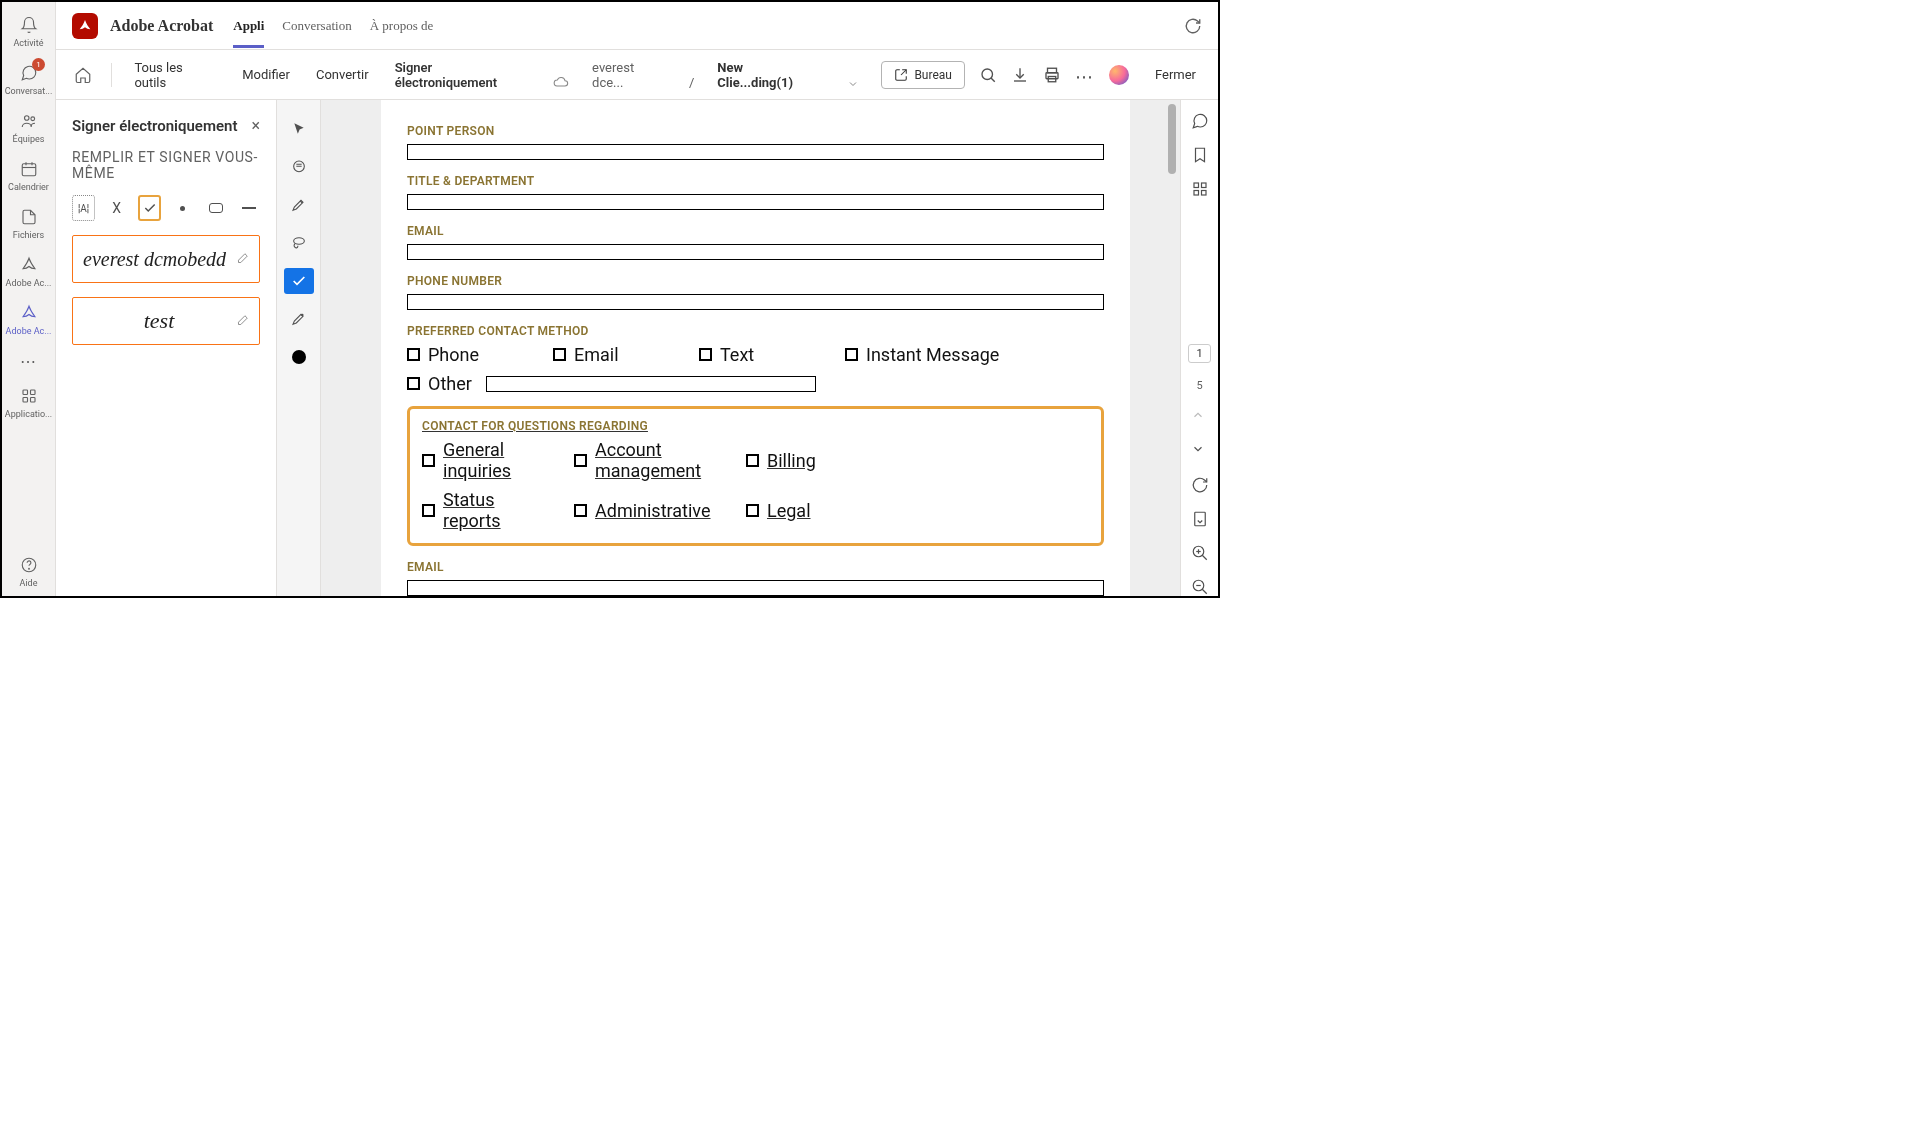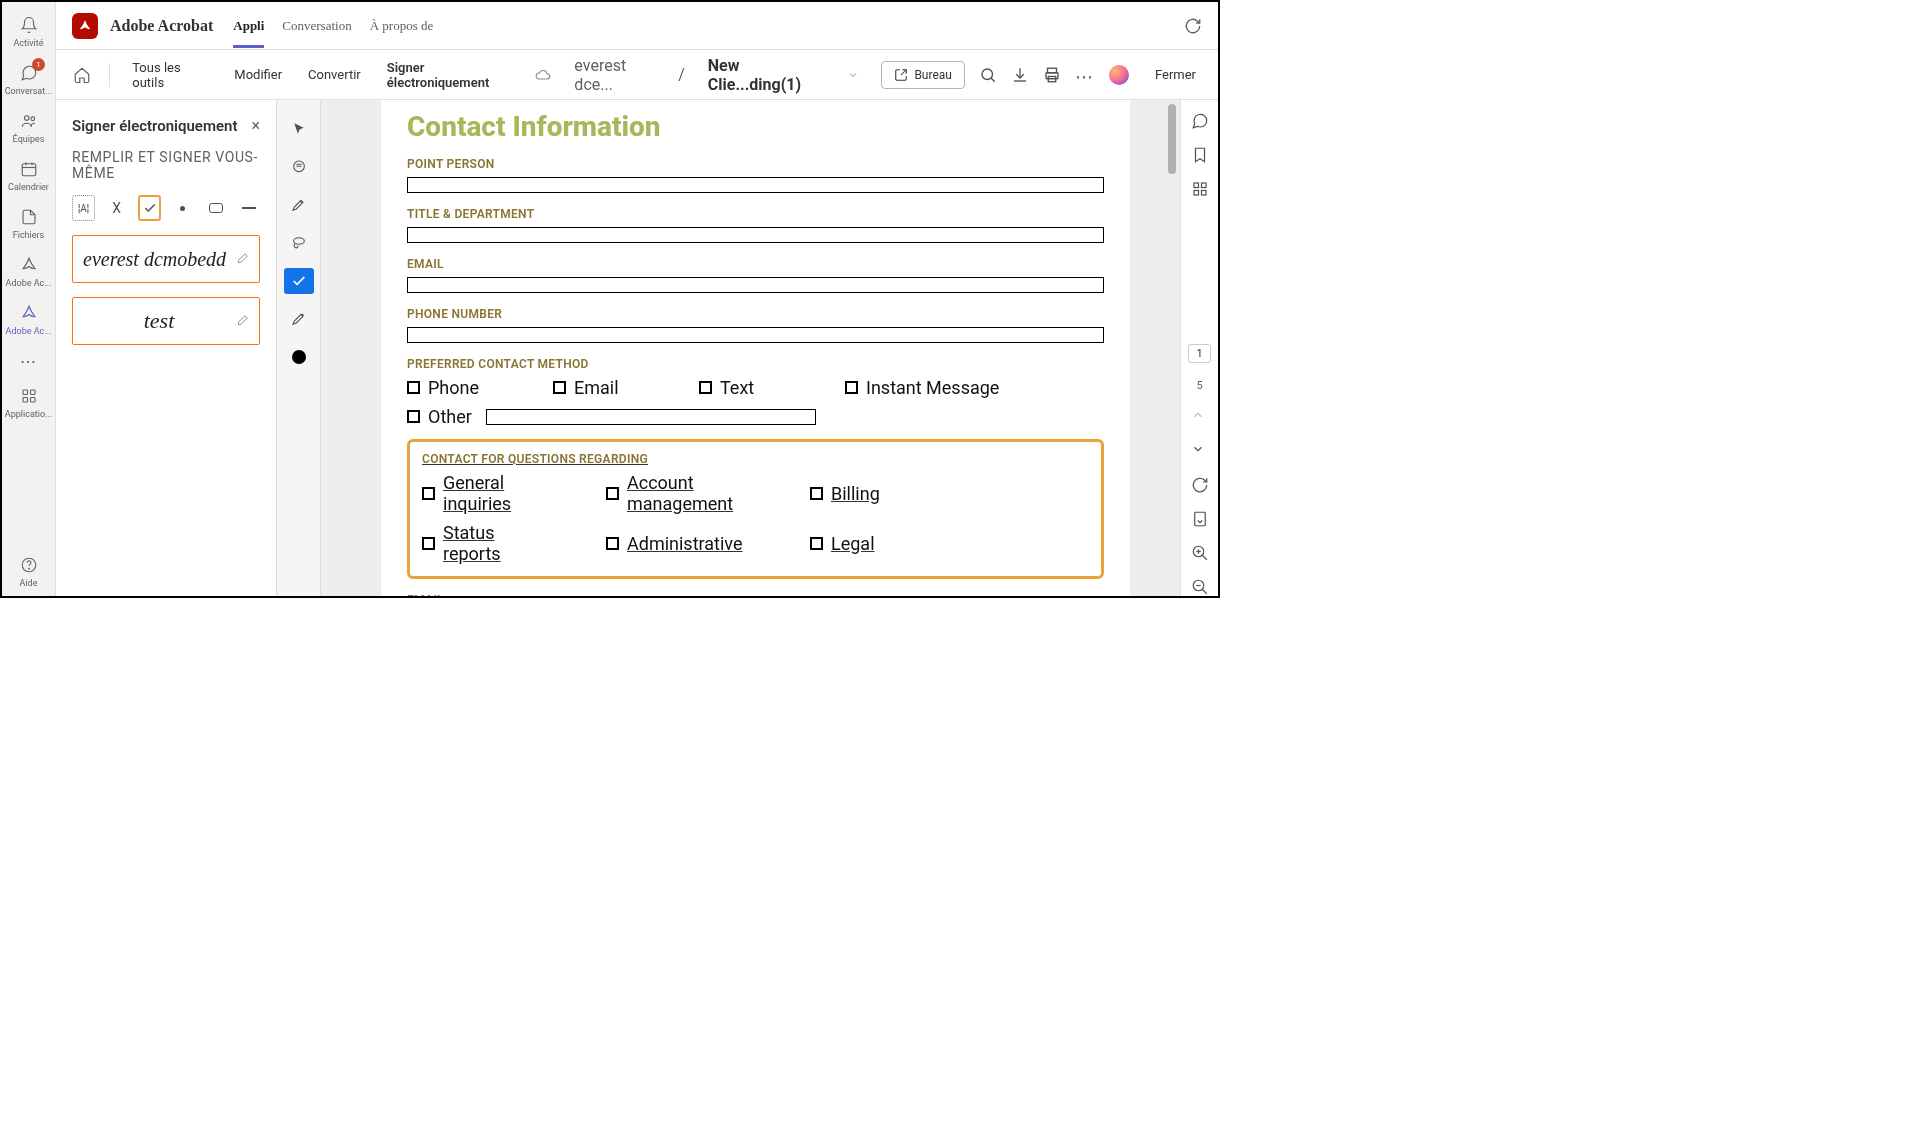--- a/index.html
+++ b/index.html
@@ -146,25 +146,25 @@
       padding: 16px 8px;
       cursor: pointer;
     }
     .tool-tab.active {
       font-weight: 600;
       border-bottom: 3px solid #1473e6;
       padding-bottom: 13px;
     }
     .breadcrumb-area {
       display: flex;
-      align-items: center;
+      align-items: flex-end;
       gap: 23px;
       margin-left: auto;
       margin-right: 12px;
-      font-size: 16px;
+      font-size: 13px;
       color: #616161;
     }
     .cloud-icon { width: 16px; height: 16px; }
     .breadcrumb-name { font-weight: 700; color: #333; }
     .toolbar-right {
       display: flex;
       align-items: center;
       gap: 14px;
     }
     .bureau-btn {
@@ -354,21 +354,21 @@
       height: 16px;
       border: 1.5px solid #000;
     }
     .highlight-box {
       border: 3px solid #e8a33d;
       border-radius: 6px;
       padding: 10px 12px 12px 12px;
       margin-top: 12px;
       text-decoration: underline;
     }
-    .highlight-box .check-row { gap: 54px; align-items: center; }
+    .highlight-box .check-row { gap: 22px; align-items: center; }
     
     .r-strip {
       width: 38px;
       display: flex;
       flex-direction: column;
       align-items: center;
       padding-top: 12px;
       gap: 16px;
       border-left: 1px solid #e1dfdd;
     }
@@ -640,21 +640,20 @@
             </svg>
         </div>
         <div class="vs-tool">
           <div class="vs-circle"></div>
         </div>
       </div>
 
       <div class="doc-viewer">
         <div class="doc-scroll-track"></div>
         <div class="doc-page">
-          <div class="doc-title">Contact Information</div>
 
           <div class="form-label">POINT PERSON</div>
           <div class="form-input"></div>
 
           <div class="form-label">TITLE &amp; DEPARTMENT</div>
           <div class="form-input"></div>
 
           <div class="form-label">EMAIL</div>
           <div class="form-input"></div>
 

